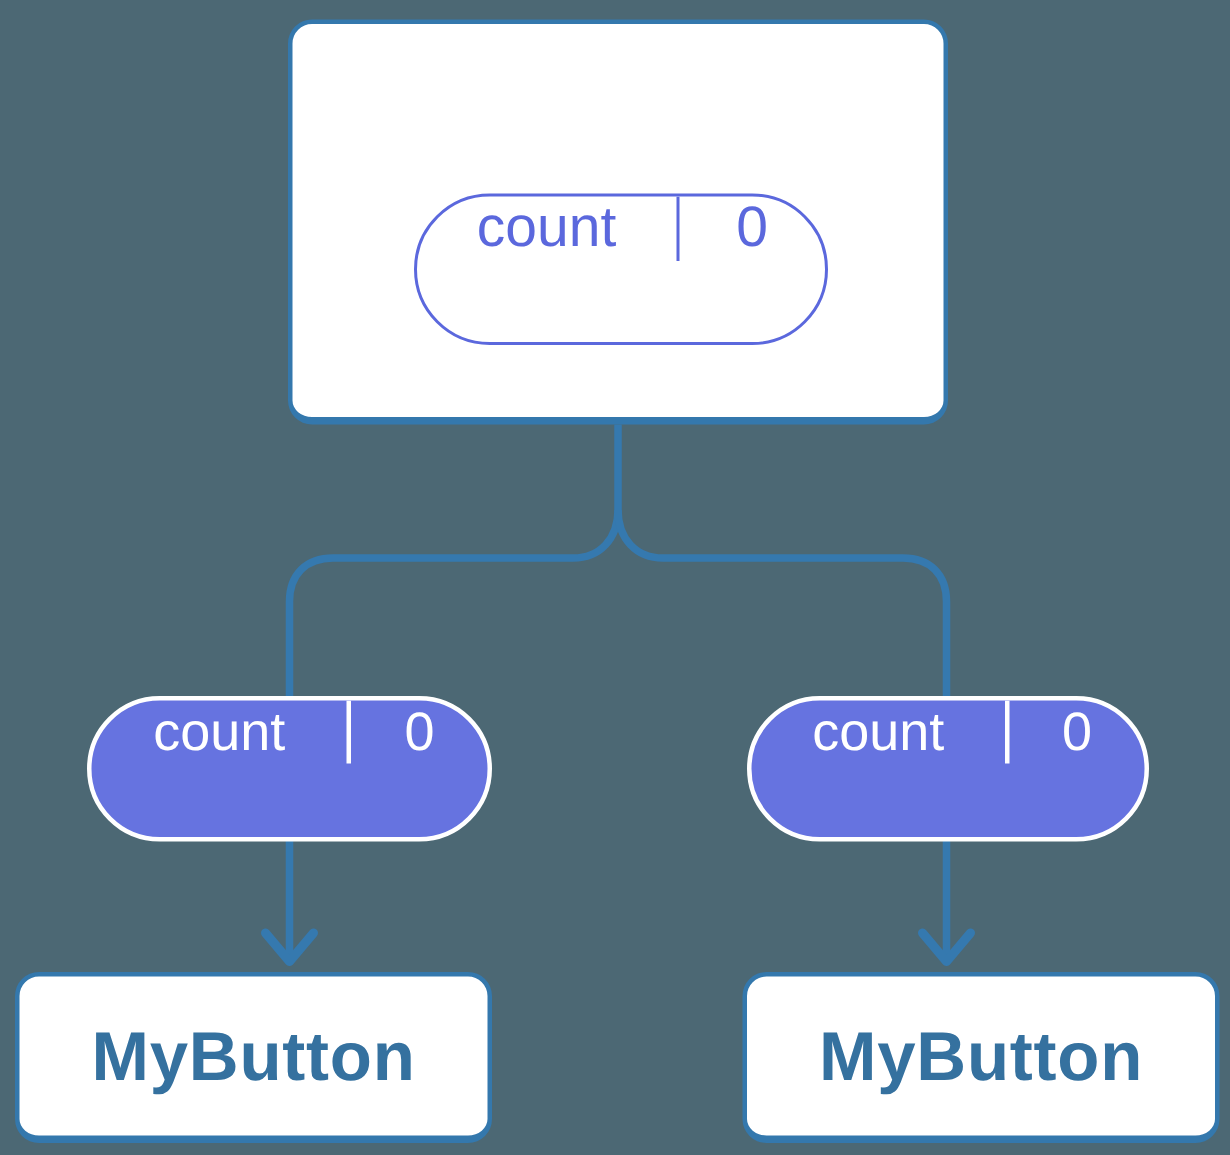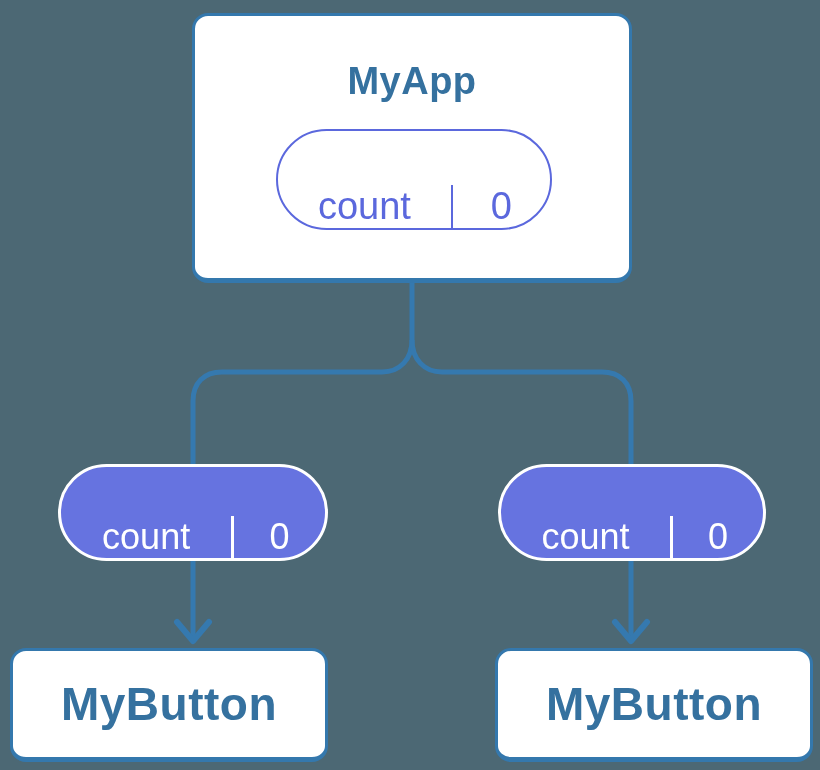--- a/index.html
+++ b/index.html
@@ -61,21 +61,21 @@
     left: 0; right: 0;
     top: 44px;
     text-align: center;
   }
   .node-child .node-title {
     font-size: 46px;
   }
   .pill {
     position: absolute;
     display: flex;
-    align-items: flex-end;
+    align-items: flex-start;
     border-radius: 999px;
     box-sizing: border-box;
     overflow: hidden;
   }
   .pill .seg {
     display: flex;
     align-items: center;
     justify-content: center;
   }
   .pill .seg-name  { width: 63.5%; }
@@ -109,21 +109,20 @@
 
   <svg class="connector" viewBox="0 0 820 770" aria-hidden="true">
     <path class="edge" d="M412 283 L412 340"></path>
     <path class="edge" d="M412 340 C412 359 400 372 382 372 L222 372 C204 372 193 383 193 401 L193 637"></path>
     <path class="edge" d="M412 340 C412 359 424 372 442 372 L602 372 C620 372 631 383 631 401 L631 637"></path>
     <path class="arrowhead" d="M177 622 L193 641 L209 622"></path>
     <path class="arrowhead" d="M615 622 L631 641 L647 622"></path>
   </svg>
 
   <div class="node node-root">
-    <div class="node-title">MyApp</div>
     <div class="pill pill-outline">
       <div class="seg seg-name">count</div>
       <div class="seg seg-value">0</div>
     </div>
   </div>
 
   <div class="pill pill-filled pill-filled-left">
     <div class="seg seg-name">count</div>
     <div class="seg seg-value">0</div>
   </div>

